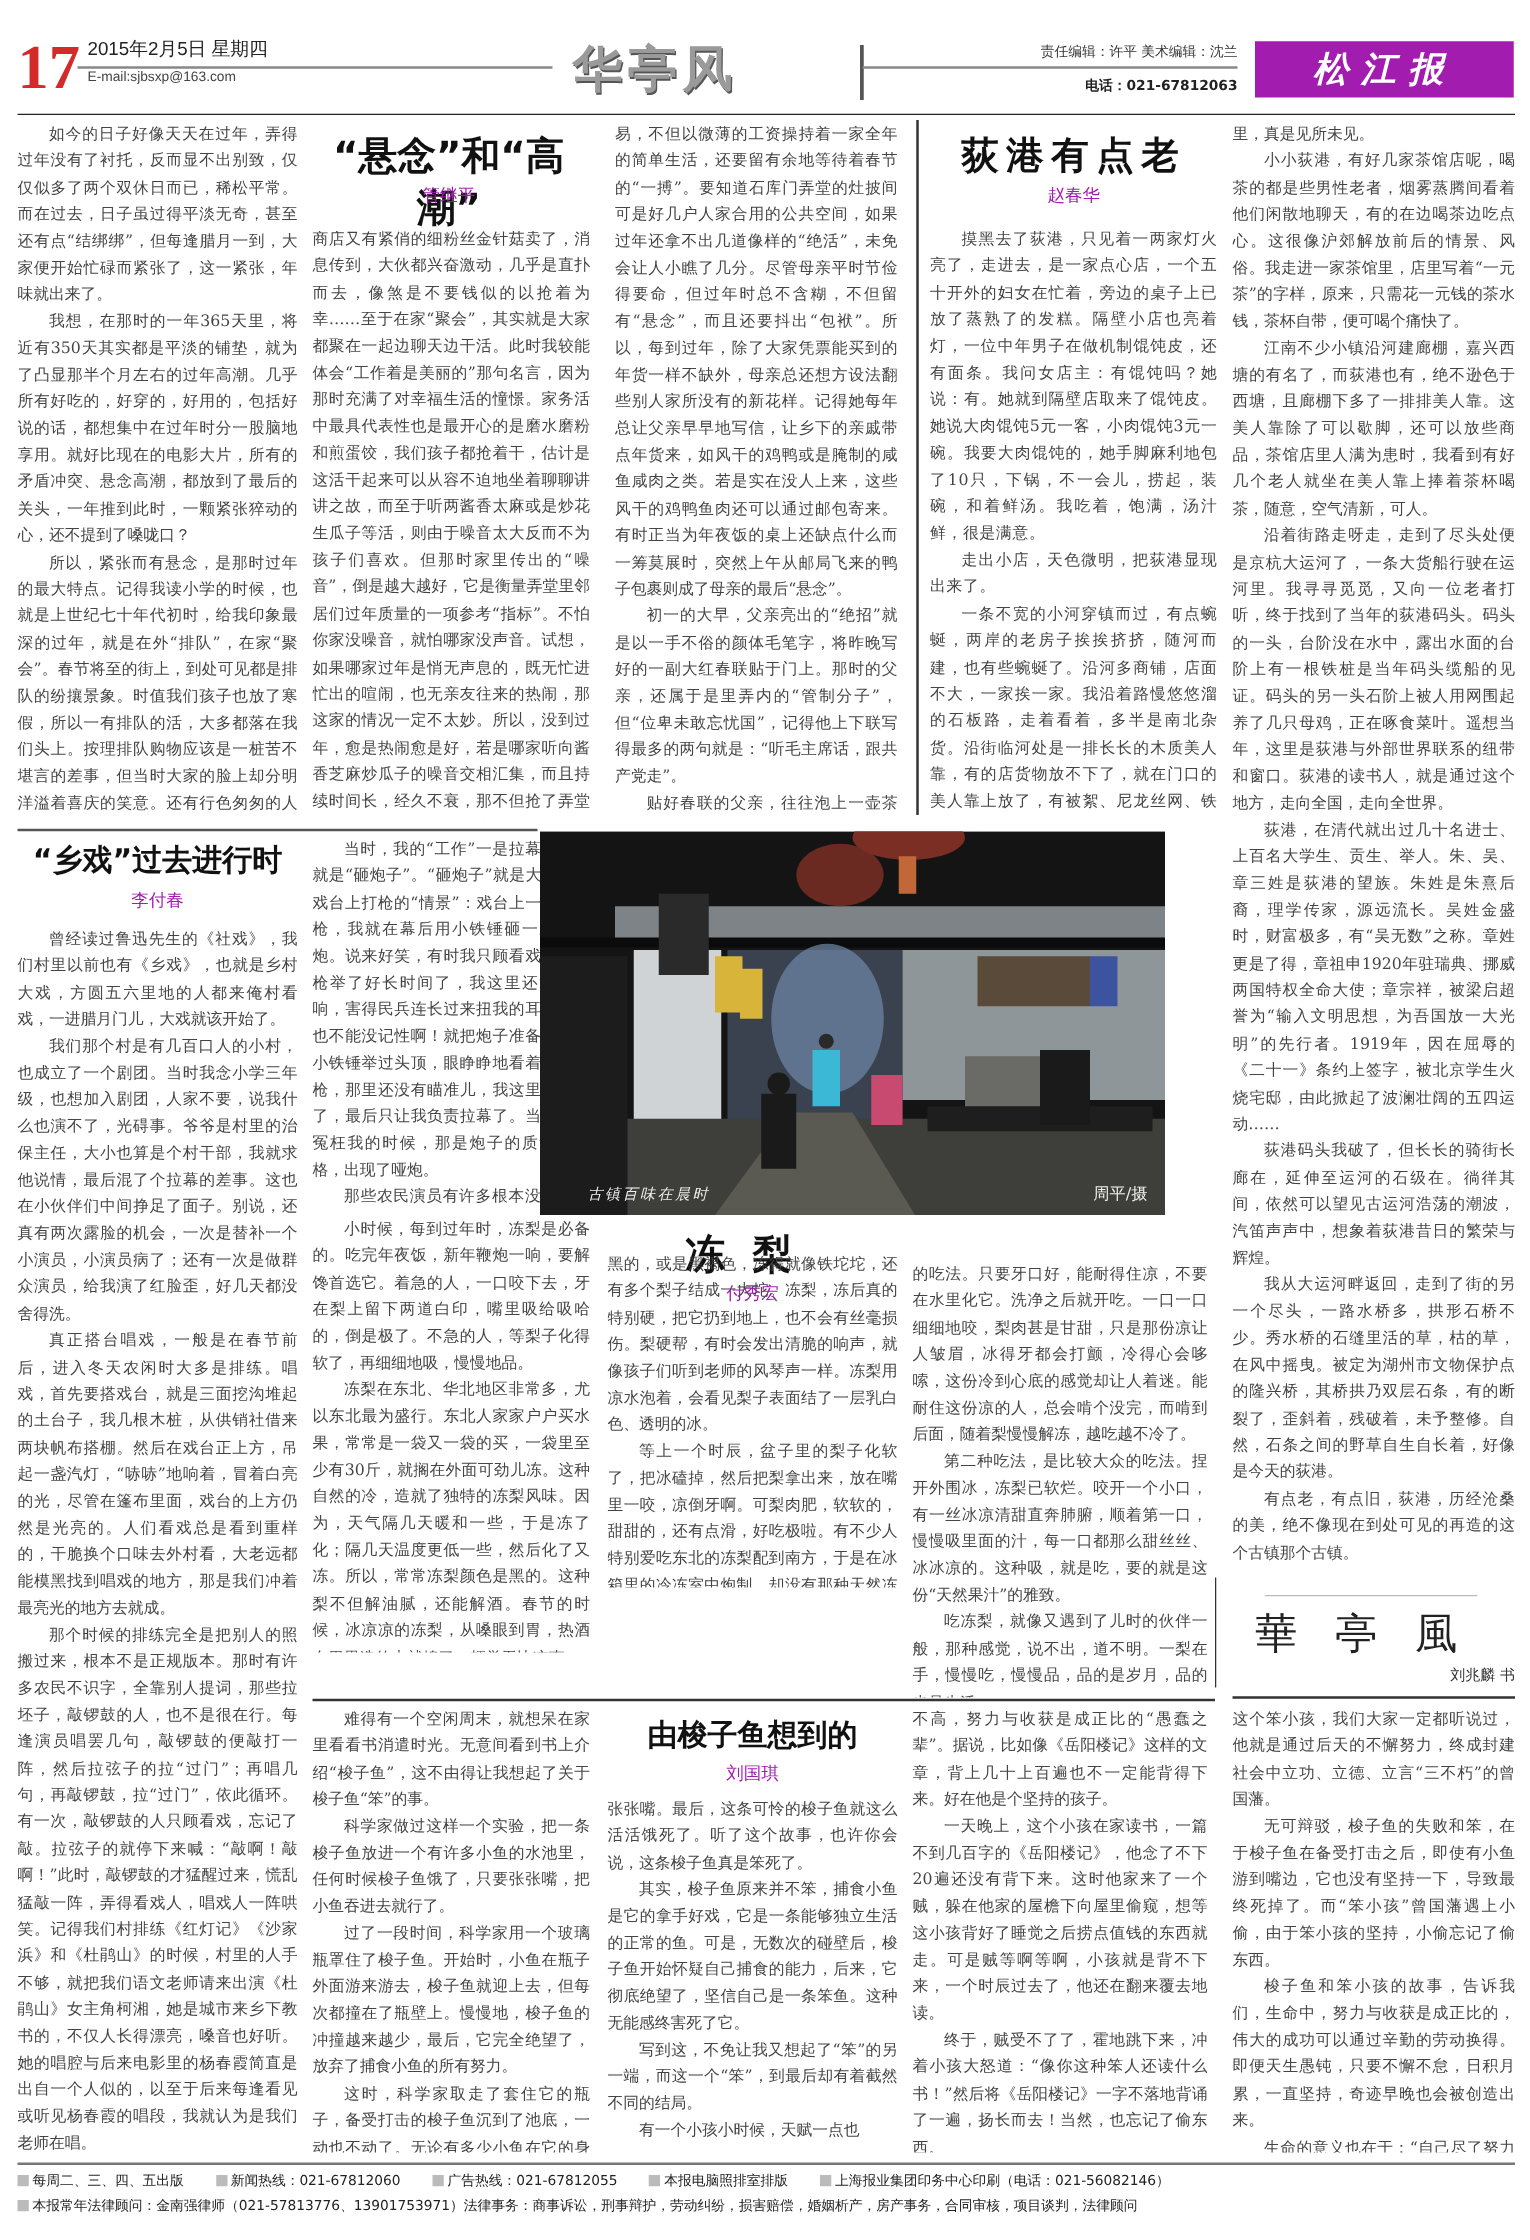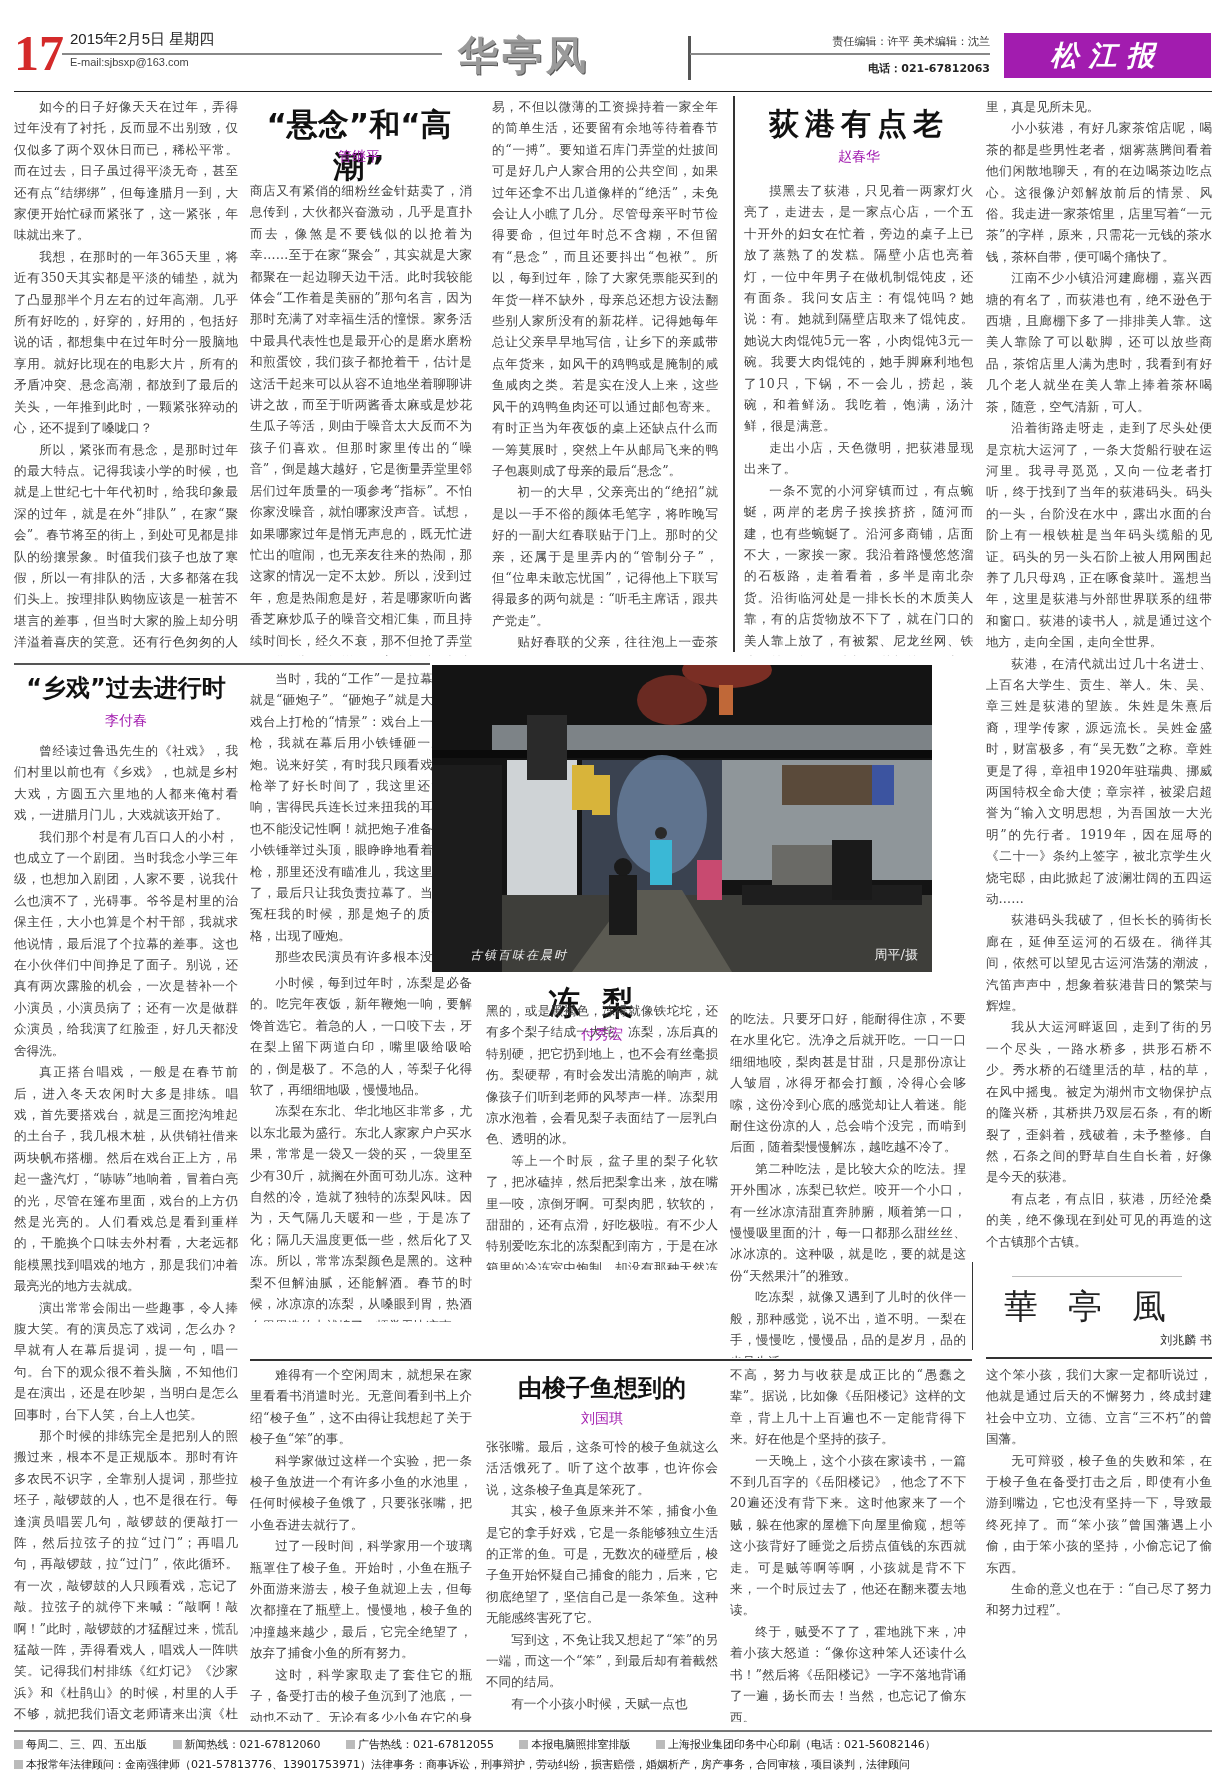--- a/index.html
+++ b/index.html
@@ -84,21 +84,20 @@
   <p>因此，我买荻港镇上那幢唯一的有廊墙玻璃的四层酒楼；因此，我念念不忘农贸市场上那4元钱1斤的野鲫鱼，每条在2两左右，忘不了那野鲫鱼的鲜……</p>
 </div>
 
 <div class="abs rule" style="left:14px;top:663px;width:416px;height:2px;background:#555;"></div>
 <div class="abs title" style="left:14px;top:672px;width:224px;font-family:'DejaVu Sans',sans-serif;font-size:24px;">“乡戏”过去进行时</div>
 <div class="abs author" style="left:14px;top:712px;width:224px;">李付春</div>
 <div class="abs col-text" style="left:14px;top:740px;width:224px;height:980px;overflow:hidden;">
   <p>曾经读过鲁迅先生的《社戏》，我们村里以前也有《乡戏》，也就是乡村大戏，方圆五六里地的人都来俺村看戏，一进腊月门儿，大戏就该开始了。</p>
   <p>我们那个村是有几百口人的小村，也成立了一个剧团。当时我念小学三年级，也想加入剧团，人家不要，说我什么也演不了，光碍事。爷爷是村里的治保主任，大小也算是个村干部，我就求他说情，最后混了个拉幕的差事。这也在小伙伴们中间挣足了面子。别说，还真有两次露脸的机会，一次是替补一个小演员，小演员病了；还有一次是做群众演员，给我演了红脸歪，好几天都没舍得洗。</p>
   <p>真正搭台唱戏，一般是在春节前后，进入冬天农闲时大多是排练。唱戏，首先要搭戏台，就是三面挖沟堆起的土台子，我几根木桩，从供销社借来两块帆布搭棚。然后在戏台正上方，吊起一盏汽灯，“哧哧”地响着，冒着白亮的光，尽管在篷布里面，戏台的上方仍然是光亮的。人们看戏总是看到重样的，干脆换个口味去外村看，大老远都能模黑找到唱戏的地方，那是我们冲着最亮光的地方去就成。</p>
-  <p>演出常常会闹出一些趣事，令人捧腹大笑。有的演员忘了戏词，怎么办？早就有人在幕后提词，提一句，唱一句。台下的观众很不着头脑，不知他们是在演出，还是在吵架，当明白是怎么回事时，台下人笑，台上人也笑。</p>
   <p>那个时候的排练完全是把别人的照搬过来，根本不是正规版本。那时有许多农民不识字，全靠别人提词，那些拉坯子，敲锣鼓的人，也不是很在行。每逢演员唱罢几句，敲锣鼓的便敲打一阵，然后拉弦子的拉“过门”；再唱几句，再敲锣鼓，拉“过门”，依此循环。有一次，敲锣鼓的人只顾看戏，忘记了敲。拉弦子的就停下来喊：“敲啊！敲啊！”此时，敲锣鼓的才猛醒过来，慌乱猛敲一阵，弄得看戏人，唱戏人一阵哄笑。记得我们村排练《红灯记》《沙家浜》和《杜鹃山》的时候，村里的人手不够，就把我们语文老师请来出演《杜鹃山》女主角柯湘，她是城市来乡下教书的，不仅人长得漂亮，嗓音也好听。她的唱腔与后来电影里的杨春霞简直是出自一个人似的，以至于后来每逢看见或听见杨春霞的唱段，我就认为是我们老师在唱。</p>
 </div>
 <div class="abs col-text" style="left:250px;top:668px;width:222px;height:300px;overflow:hidden;">
   <p>当时，我的“工作”一是拉幕，另一就是“砸炮子”。“砸炮子”就是大家看到戏台上打枪的“情景”：戏台上一抬手打枪，我就在幕后用小铁锤砸一颗火药炮。说来好笑，有时我只顾看戏了，那枪举了好长时间了，我这里还没有砸响，害得民兵连长过来扭我的耳朵。咱也不能没记性啊！就把炮子准备好了，小铁锤举过头顶，眼睁睁地看着他们打枪，那里还没有瞄准儿，我这里先砸响了，最后只让我负责拉幕了。当然也有冤枉我的时候，那是炮子的质量不合格，出现了哑炮。</p>
   <p>那些农民演员有许多根本没进过学校大门，想怎么演就怎么演。不过，有一条是可以肯定的，那就是图个喜庆，图个快乐。</p>
 </div>
 
 <div class="abs photo">
   <svg width="500" height="307" viewBox="0 0 500 307">
     <rect width="500" height="307" fill="#141414"></rect>
@@ -173,20 +172,21 @@
 </div>
 <div class="abs col-text" style="left:730px;top:1364px;width:236px;height:358px;overflow:hidden;">
   <p class="noindent">不高，努力与收获是成正比的“愚蠢之辈”。据说，比如像《岳阳楼记》这样的文章，背上几十上百遍也不一定能背得下来。好在他是个坚持的孩子。</p>
   <p>一天晚上，这个小孩在家读书，一篇不到几百字的《岳阳楼记》，他念了不下20遍还没有背下来。这时他家来了一个贼，躲在他家的屋檐下向屋里偷窥，想等这小孩背好了睡觉之后捞点值钱的东西就走。可是贼等啊等啊，小孩就是背不下来，一个时辰过去了，他还在翻来覆去地读。</p>
   <p>终于，贼受不了了，霍地跳下来，冲着小孩大怒道：“像你这种笨人还读什么书！”然后将《岳阳楼记》一字不落地背诵了一遍，扬长而去！当然，也忘记了偷东西。</p>
 
 </div>
 <div class="abs col-text" style="left:986px;top:1364px;width:226px;height:358px;overflow:hidden;">
   <p class="noindent">这个笨小孩，我们大家一定都听说过，他就是通过后天的不懈努力，终成封建社会中立功、立德、立言“三不朽”的曾国藩。</p>
   <p>无可辩驳，梭子鱼的失败和笨，在于梭子鱼在备受打击之后，即使有小鱼游到嘴边，它也没有坚持一下，导致最终死掉了。而“笨小孩”曾国藩遇上小偷，由于笨小孩的坚持，小偷忘记了偷东西。</p>
+  <p>梭子鱼和笨小孩的故事，告诉我们，生命中，努力与收获是成正比的，伟大的成功可以通过辛勤的劳动换得。即便天生愚钝，只要不懈不怠，日积月累，一直坚持，奇迹早晚也会被创造出来。</p>
   <p>生命的意义也在于：“自己尽了努力和努力过程”。</p>
 </div>
 
 <div class="abs footer-line"></div>
 <div class="abs footer" style="top:1737px;">
   <span class="item"><span class="sq"></span><span>每周二、三、四、五出版</span></span>
   <span class="item"><span class="sq"></span><span>新闻热线：021-67812060</span></span>
   <span class="item"><span class="sq"></span><span>广告热线：021-67812055</span></span>
   <span class="item"><span class="sq"></span><span>本报电脑照排室排版</span></span>
   <span class="item"><span class="sq"></span><span>上海报业集团印务中心印刷（电话：021-56082146）</span></span>

